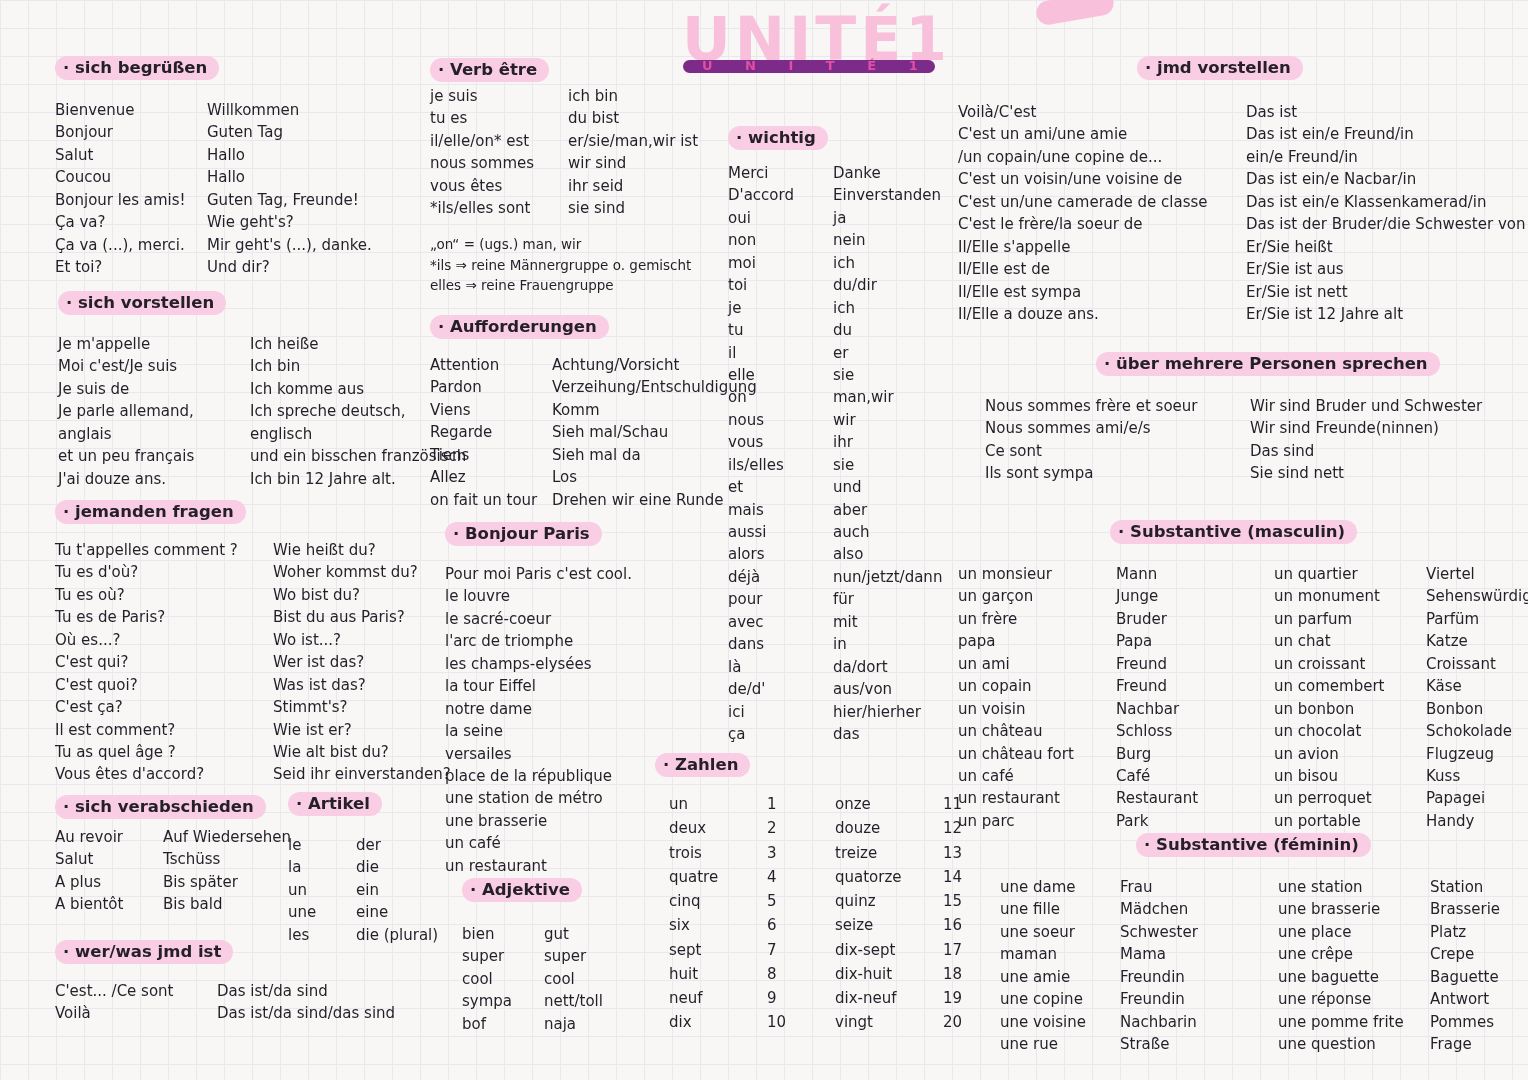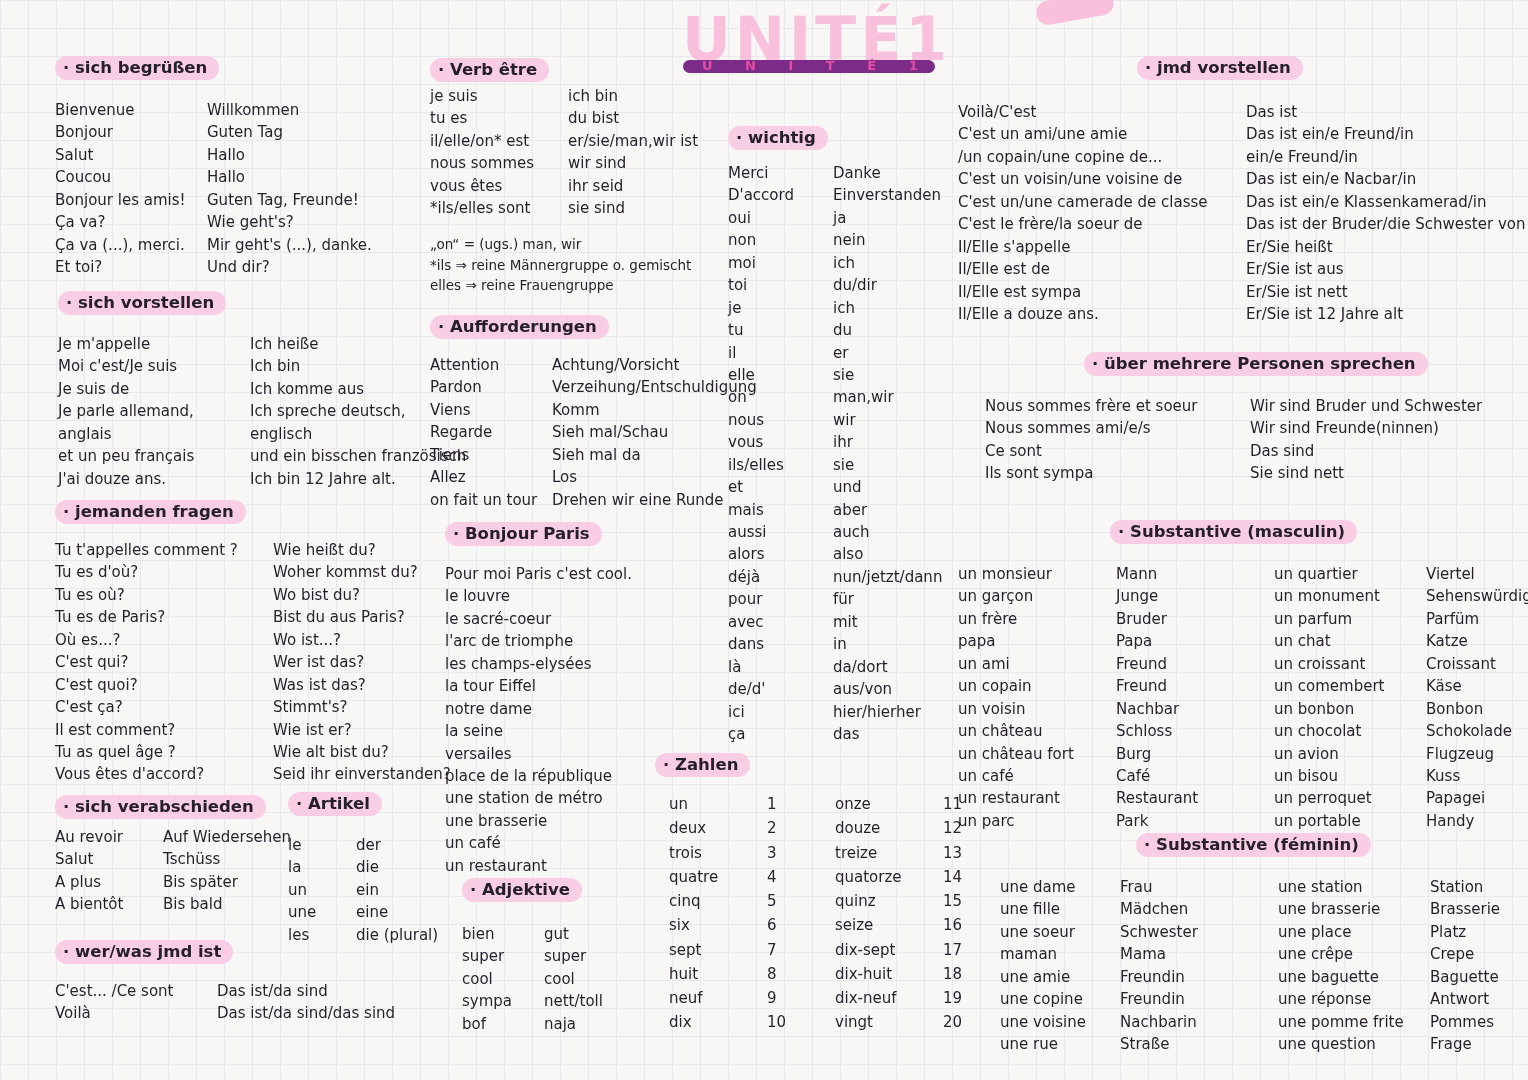--- a/index.html
+++ b/index.html
@@ -367,21 +367,21 @@
         <span class="cell">Il/Elle est de</span>
         <span class="cell">Er/Sie ist aus</span>
         <span class="cell">Il/Elle est sympa</span>
         <span class="cell">Er/Sie ist nett</span>
         <span class="cell">Il/Elle a douze ans.</span>
         <span class="cell">Er/Sie ist 12 Jahre alt</span>
       </div>
   </div>
 
   <div class="section" style="left:985px;top:352px;width:540px">
-    <div class="hl" style="position:absolute;left:99px;top:0">über mehrere Personen sprechen</div>
+    <div class="hl" style="position:absolute;left:111px;top:0">über mehrere Personen sprechen</div>
     <div class="pairs" style="grid-template-columns:255px 1fr;margin-top:44px">
         <span class="cell">Nous sommes frère et soeur</span>
         <span class="cell">Wir sind Bruder und Schwester</span>
         <span class="cell">Nous sommes ami/e/s</span>
         <span class="cell">Wir sind Freunde(ninnen)</span>
         <span class="cell">Ce sont</span>
         <span class="cell">Das sind</span>
         <span class="cell">Ils sont sympa</span>
         <span class="cell">Sie sind nett</span>
       </div>

